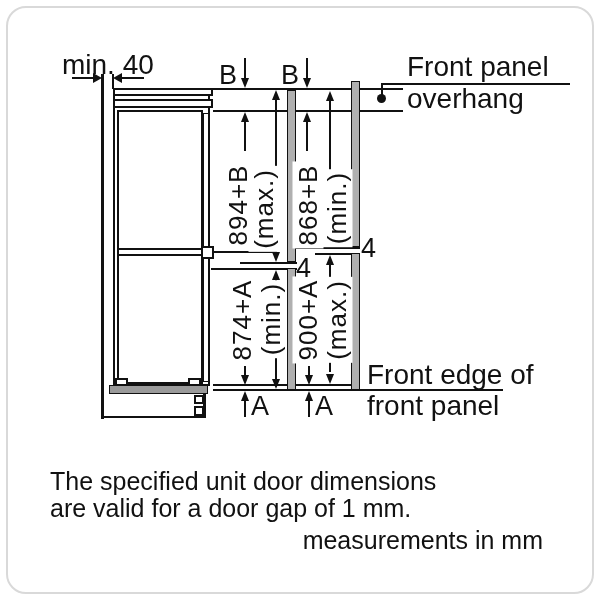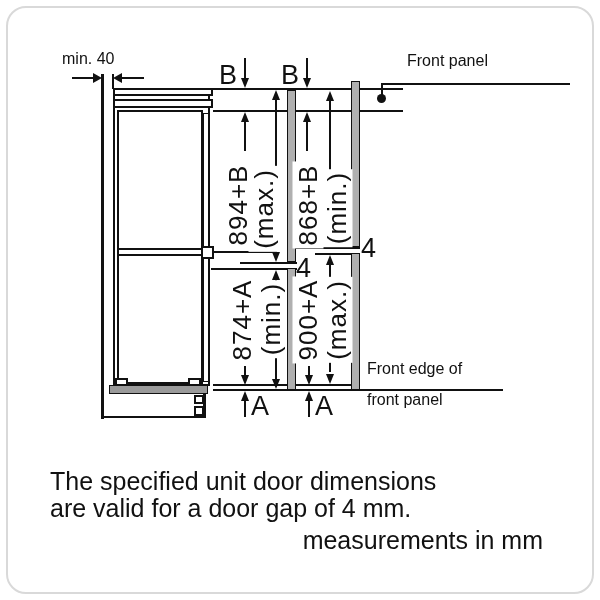--- a/index.html
+++ b/index.html
@@ -8,21 +8,21 @@
   *{margin:0;padding:0;box-sizing:border-box;}
   body{background:#fff;font-family:"Liberation Sans", sans-serif;}
   #canvas{position:relative;width:600px;height:600px;background:var(--bg);overflow:hidden;color:var(--line);}
   .frame{position:absolute;left:6px;top:6px;right:6px;bottom:6px;border:2px solid var(--frame);border-radius:20px;}
   .hline,.vline{position:absolute;background:var(--line);}
   .rect{position:absolute;border:2px solid var(--line);background:#fff;}
   .fill-panel{background:var(--panel);}
   .fill-plinth{background:var(--plinth);}
   .dot{position:absolute;width:9px;height:9px;border-radius:50%;background:var(--line);}
   .txt{position:absolute;white-space:nowrap;color:var(--line);line-height:1.08;}
-  .t24{font-size:16px;}
+  .t24{font-size:28px;}
   .t25{font-size:25px;}
   .t27{font-size:27px;}
   .rot{position:absolute;white-space:nowrap;font-size:26px;letter-spacing:1px;
        background:#fff;padding:0 3px;transform:translate(-50%,-50%) rotate(-90deg);}
   .ah{position:absolute;width:0;height:0;}
   .ah-up{border-left:4px solid transparent;border-right:4px solid transparent;border-bottom:10px solid var(--line);}
   .ah-down{border-left:4px solid transparent;border-right:4px solid transparent;border-top:10px solid var(--line);}
   .ah-right{border-top:5px solid transparent;border-bottom:5px solid transparent;border-left:9px solid var(--line);}
   .ah-left{border-top:5px solid transparent;border-bottom:5px solid transparent;border-right:9px solid var(--line);}
   .right-align{text-align:right;}
@@ -70,20 +70,21 @@
 
   <div class="rect fill-panel" style="left:287px;top:90px;width:9px;height:172px;border-width:1px;"></div>
   <div class="rect fill-panel" style="left:287px;top:268px;width:9px;height:122px;border-width:1px;"></div>
   <div class="rect fill-panel" style="left:351px;top:81px;width:9px;height:166px;border-width:1px;"></div>
   <div class="rect fill-panel" style="left:351px;top:253px;width:9px;height:137px;border-width:1px;"></div>
 
   <div class="dot" style="left:377px;top:94px;"></div>
   <div class="vline" style="left:381px;top:84px;width:2px;height:14px;"></div>
   <div class="hline" style="left:381px;top:83px;width:189px;height:2px;"></div>
   <div class="txt t24" style="left:407px;top:52px;">Front panel</div>
+  <div class="txt t24" style="left:407px;top:84px;">overhang</div>
 
   <div class="txt t27" style="left:219px;top:61px;">B</div>
   <div class="vline" style="left:244px;top:58px;width:2px;height:21px;"></div>
   <div class="ah ah-down" style="left:241px;top:78px;"></div>
   <div class="ah ah-up" style="left:241px;top:112px;"></div>
   <div class="vline" style="left:244px;top:121px;width:2px;height:30px;"></div>
 
   <div class="txt t27" style="left:281px;top:61px;">B</div>
   <div class="vline" style="left:306px;top:58px;width:2px;height:21px;"></div>
   <div class="ah ah-down" style="left:303px;top:78px;"></div>
@@ -127,15 +128,15 @@
   <div class="vline" style="left:308px;top:366px;width:2px;height:11px;"></div>
   <div class="ah ah-down" style="left:305px;top:375px;"></div>
   <div class="ah ah-up" style="left:305px;top:391px;"></div>
   <div class="vline" style="left:308px;top:400px;width:2px;height:17px;"></div>
   <div class="txt t27" style="left:315px;top:392px;">A</div>
 
   <div class="txt t24" style="left:367px;top:360px;">Front edge of</div>
   <div class="txt t24" style="left:367px;top:391px;">front panel</div>
 
   <div class="txt t25" style="left:50px;top:468px;">The specified unit door dimensions</div>
-  <div class="txt t25" style="left:50px;top:495px;">are valid for a door gap of 4 mm.</div>
+  <div class="txt t25" style="left:50px;top:495px;">are valid for a door gap of 1 mm.</div>
   <div class="txt t25 right-align" style="right:57px;top:527px;">measurements in mm</div>
 </div>
 
 </body></html>

